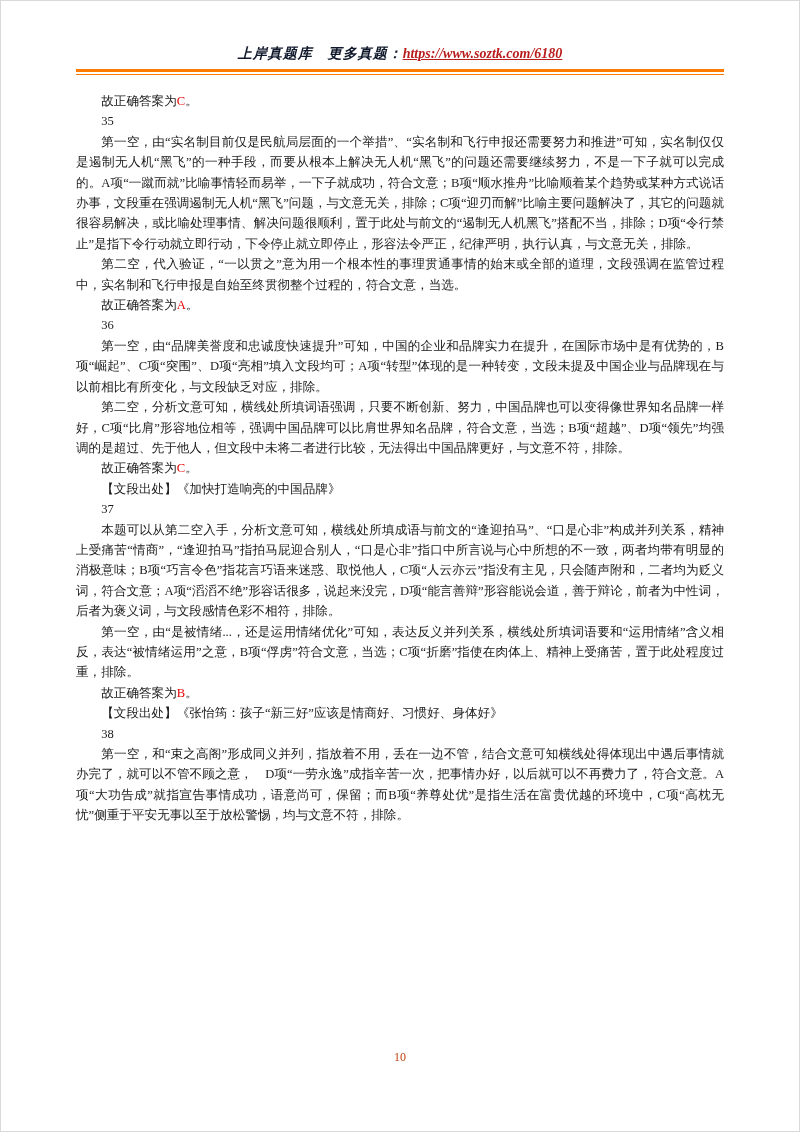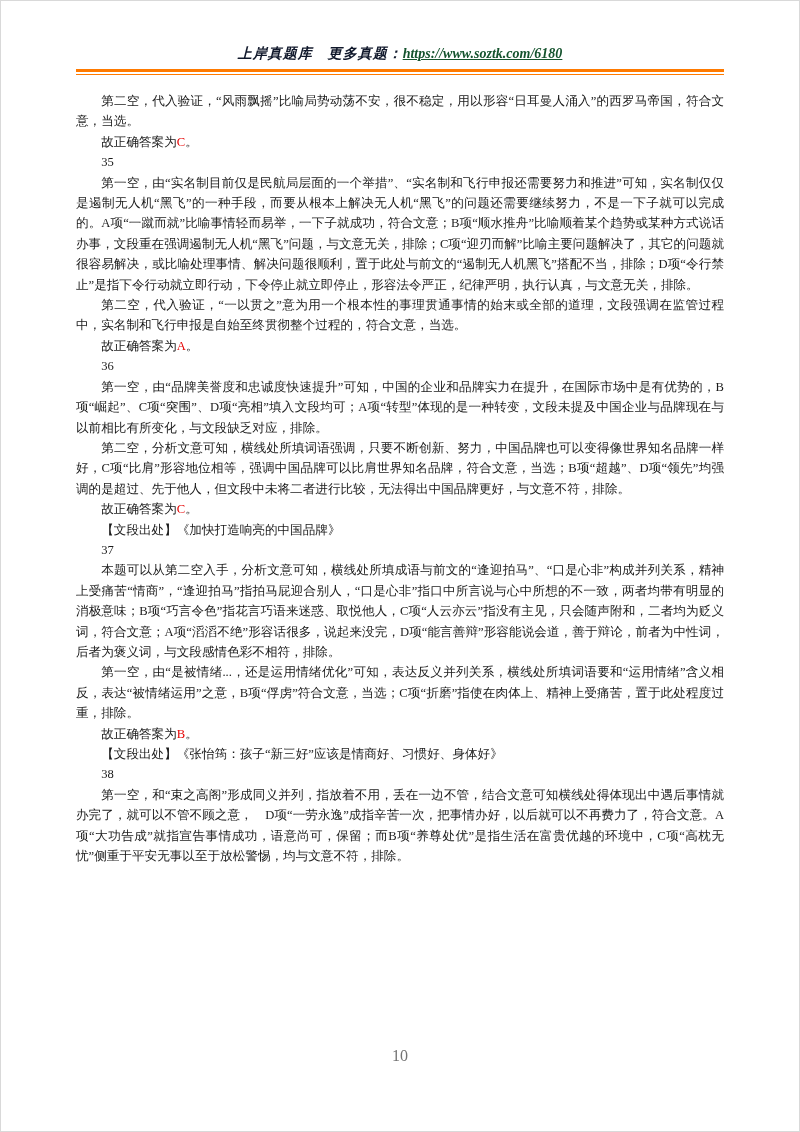--- a/index.html
+++ b/index.html
@@ -33,21 +33,21 @@
     line-height: 18px;
     white-space: nowrap;
   }
   .doc-header .brand {
     color: #0f172a;
     font-weight: bold;
     font-style: italic;
     letter-spacing: 1px;
   }
   .doc-header .header-link {
-    color: #14532d;
+    color: #b91c1c;
     text-decoration: underline;
     font-weight: bold;
     font-style: italic;
   }
   .header-rules {
     position: absolute;
     top: 68px;
     left: 75px;
     right: 75px;
   }
@@ -81,40 +81,39 @@
   .answer-letter {
     color: #e60000;
   }
   
   .doc-footer {
     position: absolute;
     bottom: 66px;
     left: 0;
     right: 0;
     text-align: center;
-    font-size: 16px;
-    color: #737373;
+    font-size: 12px;
+    color: #c2410c;
   }
 </style>
 </head>
 <body>
 
 <div class="page">
 
   <div class="doc-header">
     <span class="brand">上岸真题库　更多真题：</span><span class="header-link">https://www.soztk.com/6180</span>
   </div>
 
   <div class="header-rules">
     <div class="rule-thick"></div>
     <div class="rule-thin"></div>
   </div>
 
   <main class="doc-body">
-      <p>第二空，代入验证，“风雨飘摇”比喻局势动荡不安，很不稳定，用以形容“日耳曼人涌入”的西罗马帝国，符合文意，当选。</p>
       <p>故正确答案为<span class="answer-letter">C</span>。</p>
       <p class="question-number">35</p>
       <p>第一空，由“实名制目前仅是民航局层面的一个举措”、“实名制和飞行申报还需要努力和推进”可知，实名制仅仅是遏制无人机“黑飞”的一种手段，而要从根本上解决无人机“黑飞”的问题还需要继续努力，不是一下子就可以完成的。A项“一蹴而就”比喻事情轻而易举，一下子就成功，符合文意；B项“顺水推舟”比喻顺着某个趋势或某种方式说话办事，文段重在强调遏制无人机“黑飞”问题，与文意无关，排除；C项“迎刃而解”比喻主要问题解决了，其它的问题就很容易解决，或比喻处理事情、解决问题很顺利，置于此处与前文的“遏制无人机黑飞”搭配不当，排除；D项“令行禁止”是指下令行动就立即行动，下令停止就立即停止，形容法令严正，纪律严明，执行认真，与文意无关，排除。</p>
       <p>第二空，代入验证，“一以贯之”意为用一个根本性的事理贯通事情的始末或全部的道理，文段强调在监管过程中，实名制和飞行申报是自始至终贯彻整个过程的，符合文意，当选。</p>
       <p>故正确答案为<span class="answer-letter">A</span>。</p>
       <p class="question-number">36</p>
       <p>第一空，由“品牌美誉度和忠诚度快速提升”可知，中国的企业和品牌实力在提升，在国际市场中是有优势的，B项“崛起”、C项“突围”、D项“亮相”填入文段均可；A项“转型”体现的是一种转变，文段未提及中国企业与品牌现在与以前相比有所变化，与文段缺乏对应，排除。</p>
       <p>第二空，分析文意可知，横线处所填词语强调，只要不断创新、努力，中国品牌也可以变得像世界知名品牌一样好，C项“比肩”形容地位相等，强调中国品牌可以比肩世界知名品牌，符合文意，当选；B项“超越”、D项“领先”均强调的是超过、先于他人，但文段中未将二者进行比较，无法得出中国品牌更好，与文意不符，排除。</p>
       <p>故正确答案为<span class="answer-letter">C</span>。</p>
       <p>【文段出处】《加快打造响亮的中国品牌》</p>

